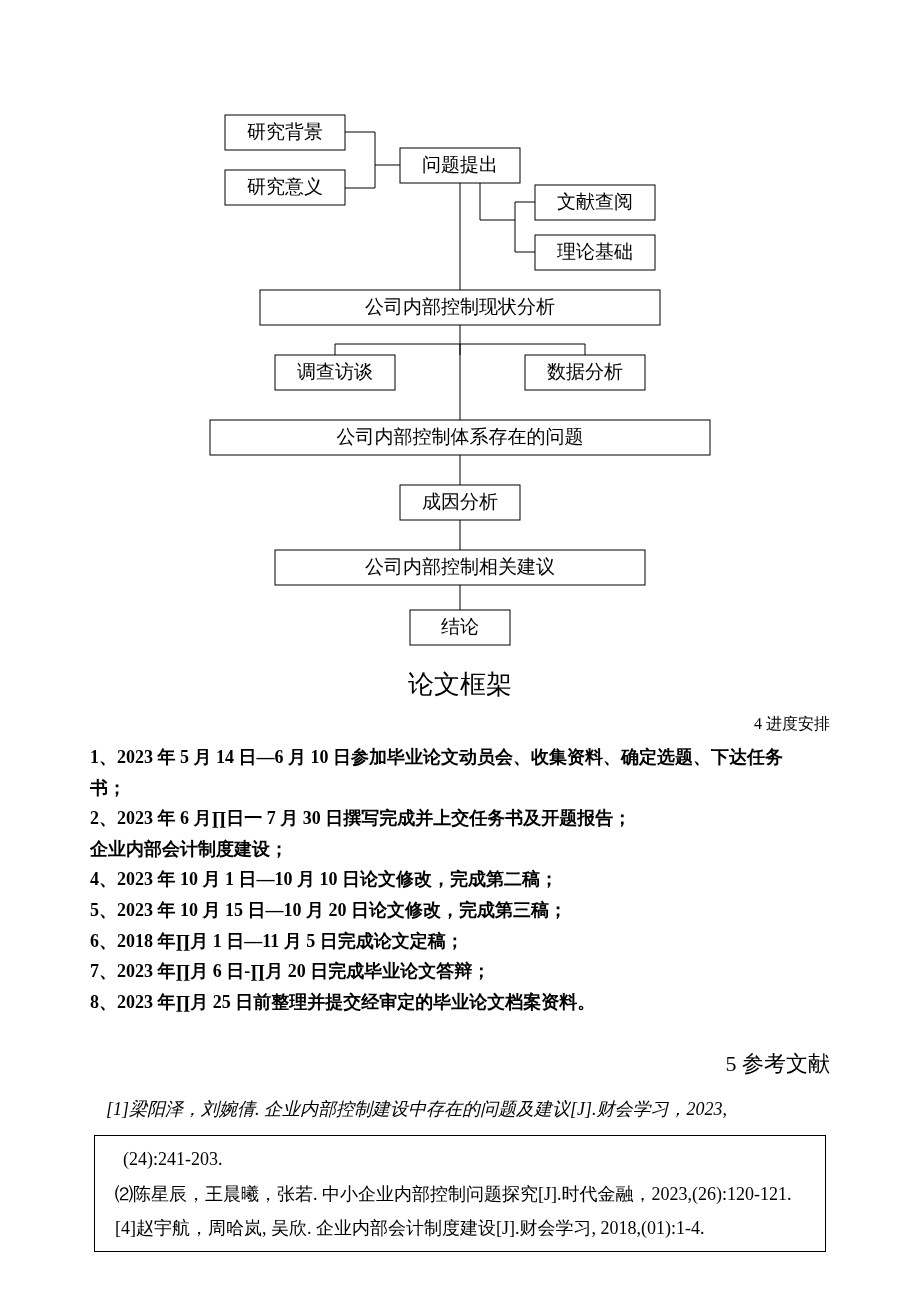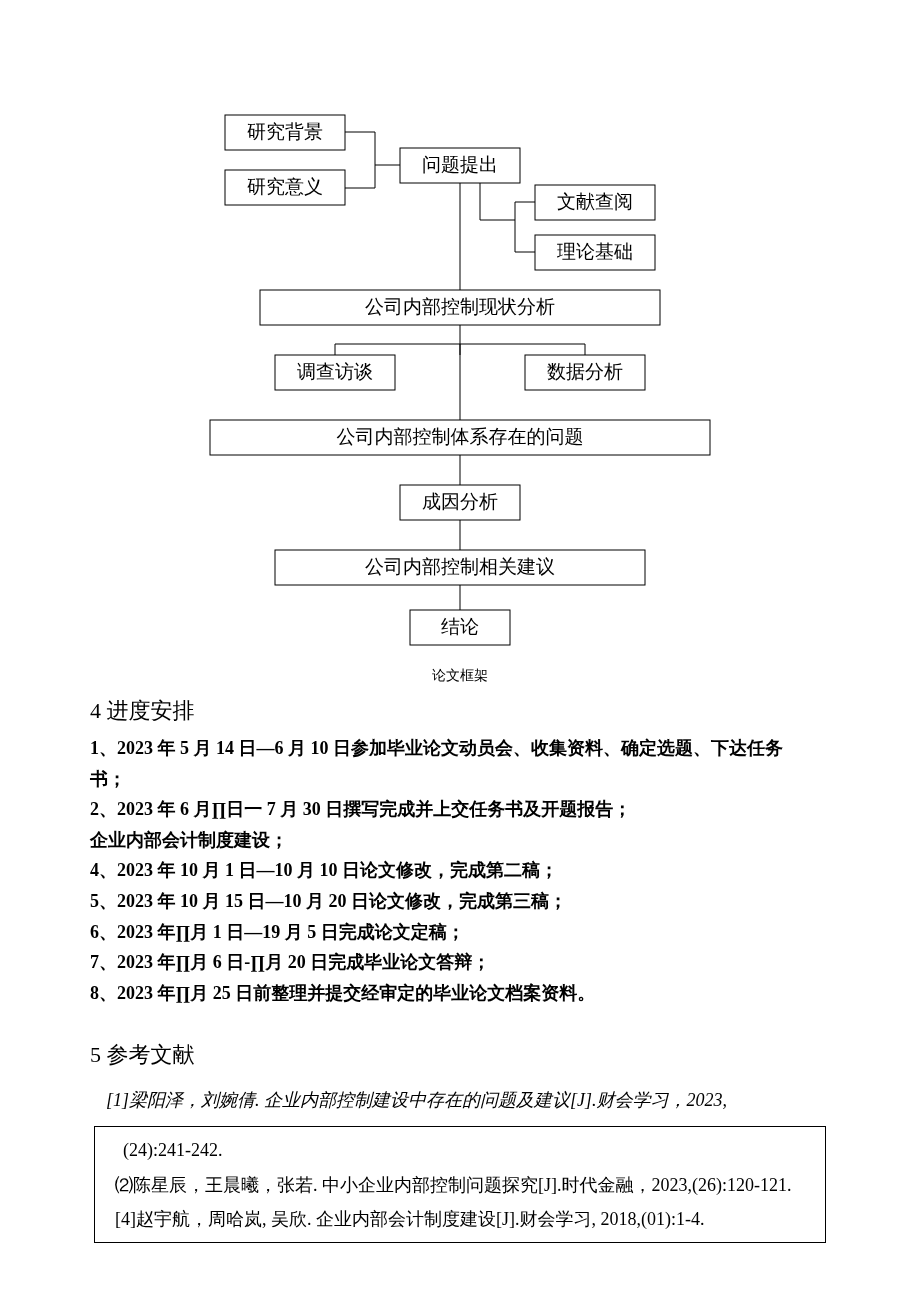--- a/index.html
+++ b/index.html
@@ -29,35 +29,35 @@
     font-family: "SimSun", "Songti SC", serif;
     font-size: 19px;
     text-anchor: middle;
     dominant-baseline: middle;
     fill: #000;
   }
   .conn { stroke: #000; stroke-width: 1; fill: none; }
 
   .caption {
     text-align: center;
-    font-size: 14px;
+    font-size: 26px;
     margin: 4px 0;
   }
   .section-heading {
-    text-align: left;
-    font-size: 22px;
+    text-align: right;
+    font-size: 16px;
     margin: 8px 0 6px 0;
   }
   .schedule p {
     font-size: 18px;
     line-height: 1.7;
     font-weight: bold;
   }
   .refs-heading {
-    text-align: left;
+    text-align: right;
     font-size: 22px;
     margin: 30px 0 16px 0;
   }
   .ref-intro {
     font-size: 18px;
     margin: 0 0 12px 4px;
     padding-left: 12px;
     font-style: italic;
   }
   .ref-box {
@@ -148,26 +148,26 @@
 <div class="caption">论文框架</div>
 <div class="section-heading">4 进度安排</div>
 
 <div class="schedule">
   <p>1、2023 年 5 月 14 日—6 月 10 日参加毕业论文动员会、收集资料、确定选题、下达任务</p>
   <p>书；</p>
   <p>2、2023 年 6 月∏日一 7 月 30 日撰写完成并上交任务书及开题报告；</p>
   <p>企业内部会计制度建设；</p>
   <p>4、2023 年 10 月 1 日—10 月 10 日论文修改，完成第二稿；</p>
   <p>5、2023 年 10 月 15 日—10 月 20 日论文修改，完成第三稿；</p>
-  <p>6、2023 年∏月 1 日—19 月 5 日完成论文定稿；</p>
+  <p>6、2018 年∏月 1 日—11 月 5 日完成论文定稿；</p>
   <p>7、2023 年∏月 6 日-∏月 20 日完成毕业论文答辩；</p>
   <p>8、2023 年∏月 25 日前整理并提交经审定的毕业论文档案资料。</p>
 </div>
 
 <div class="refs-heading">5 参考文献</div>
 
 <p class="ref-intro">[1]梁阳泽，刘婉倩. 企业内部控制建设中存在的问题及建议[J].财会学习，2023,</p>
 
 <div class="ref-box">
-  <p class="first">(24):241-242.</p>
+  <p class="first">(24):241-203.</p>
   <p>⑵陈星辰，王晨曦，张若. 中小企业内部控制问题探究[J].时代金融，2023,(26):120-121.</p>
   <p>[4]赵宇航，周哈岚, 吴欣. 企业内部会计制度建设[J].财会学习, 2018,(01):1-4.</p>
 </div>
 
 </body></html>

